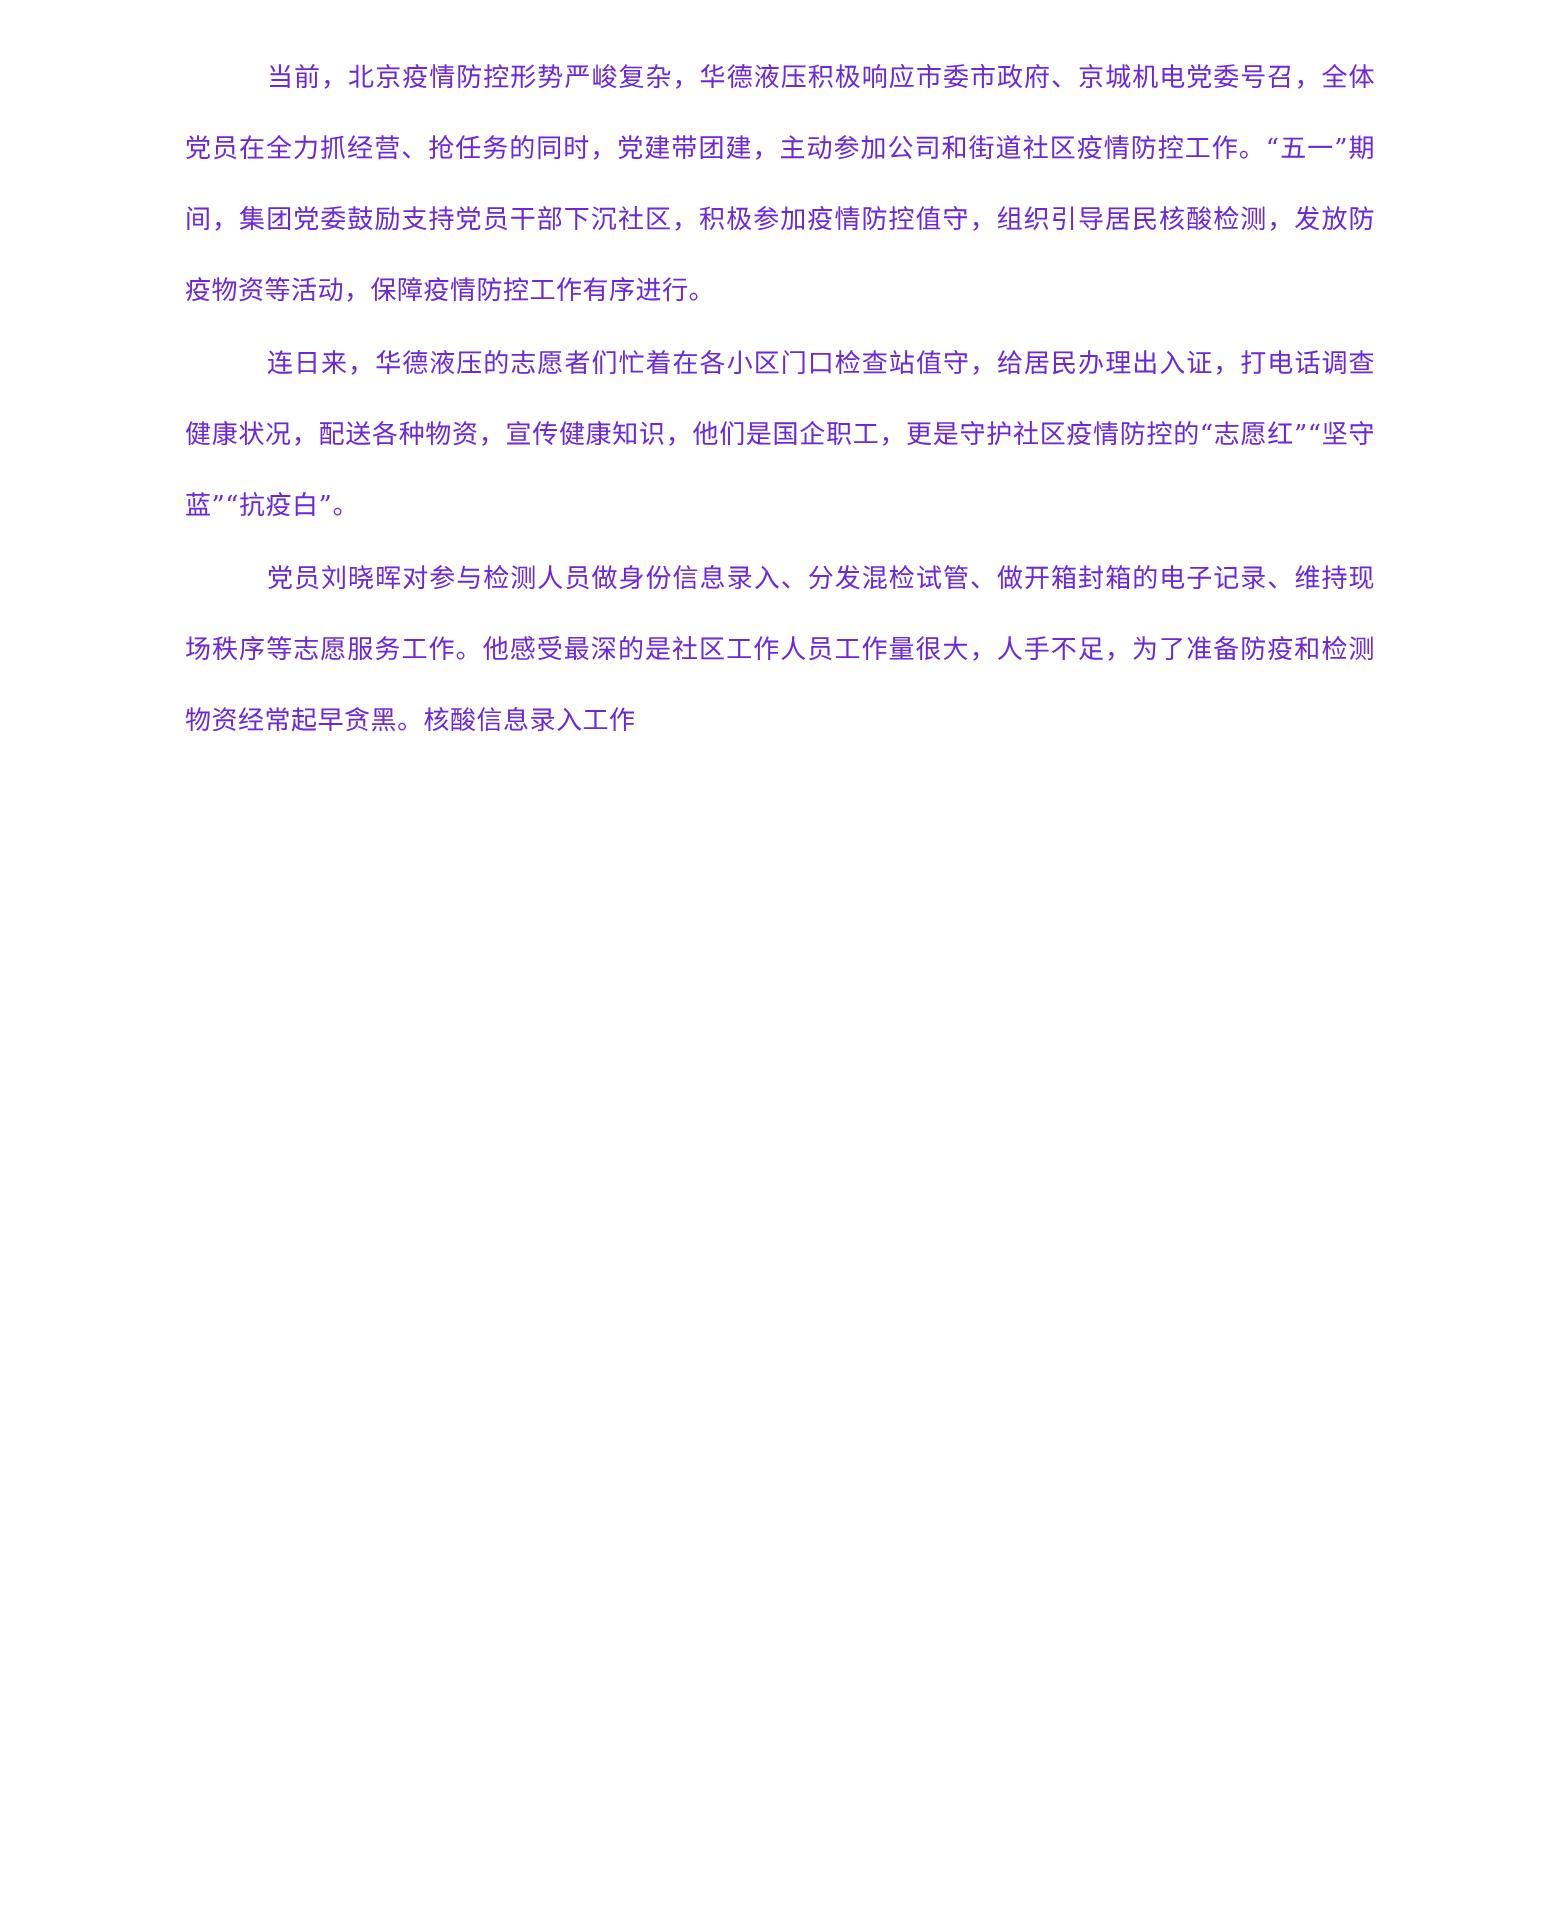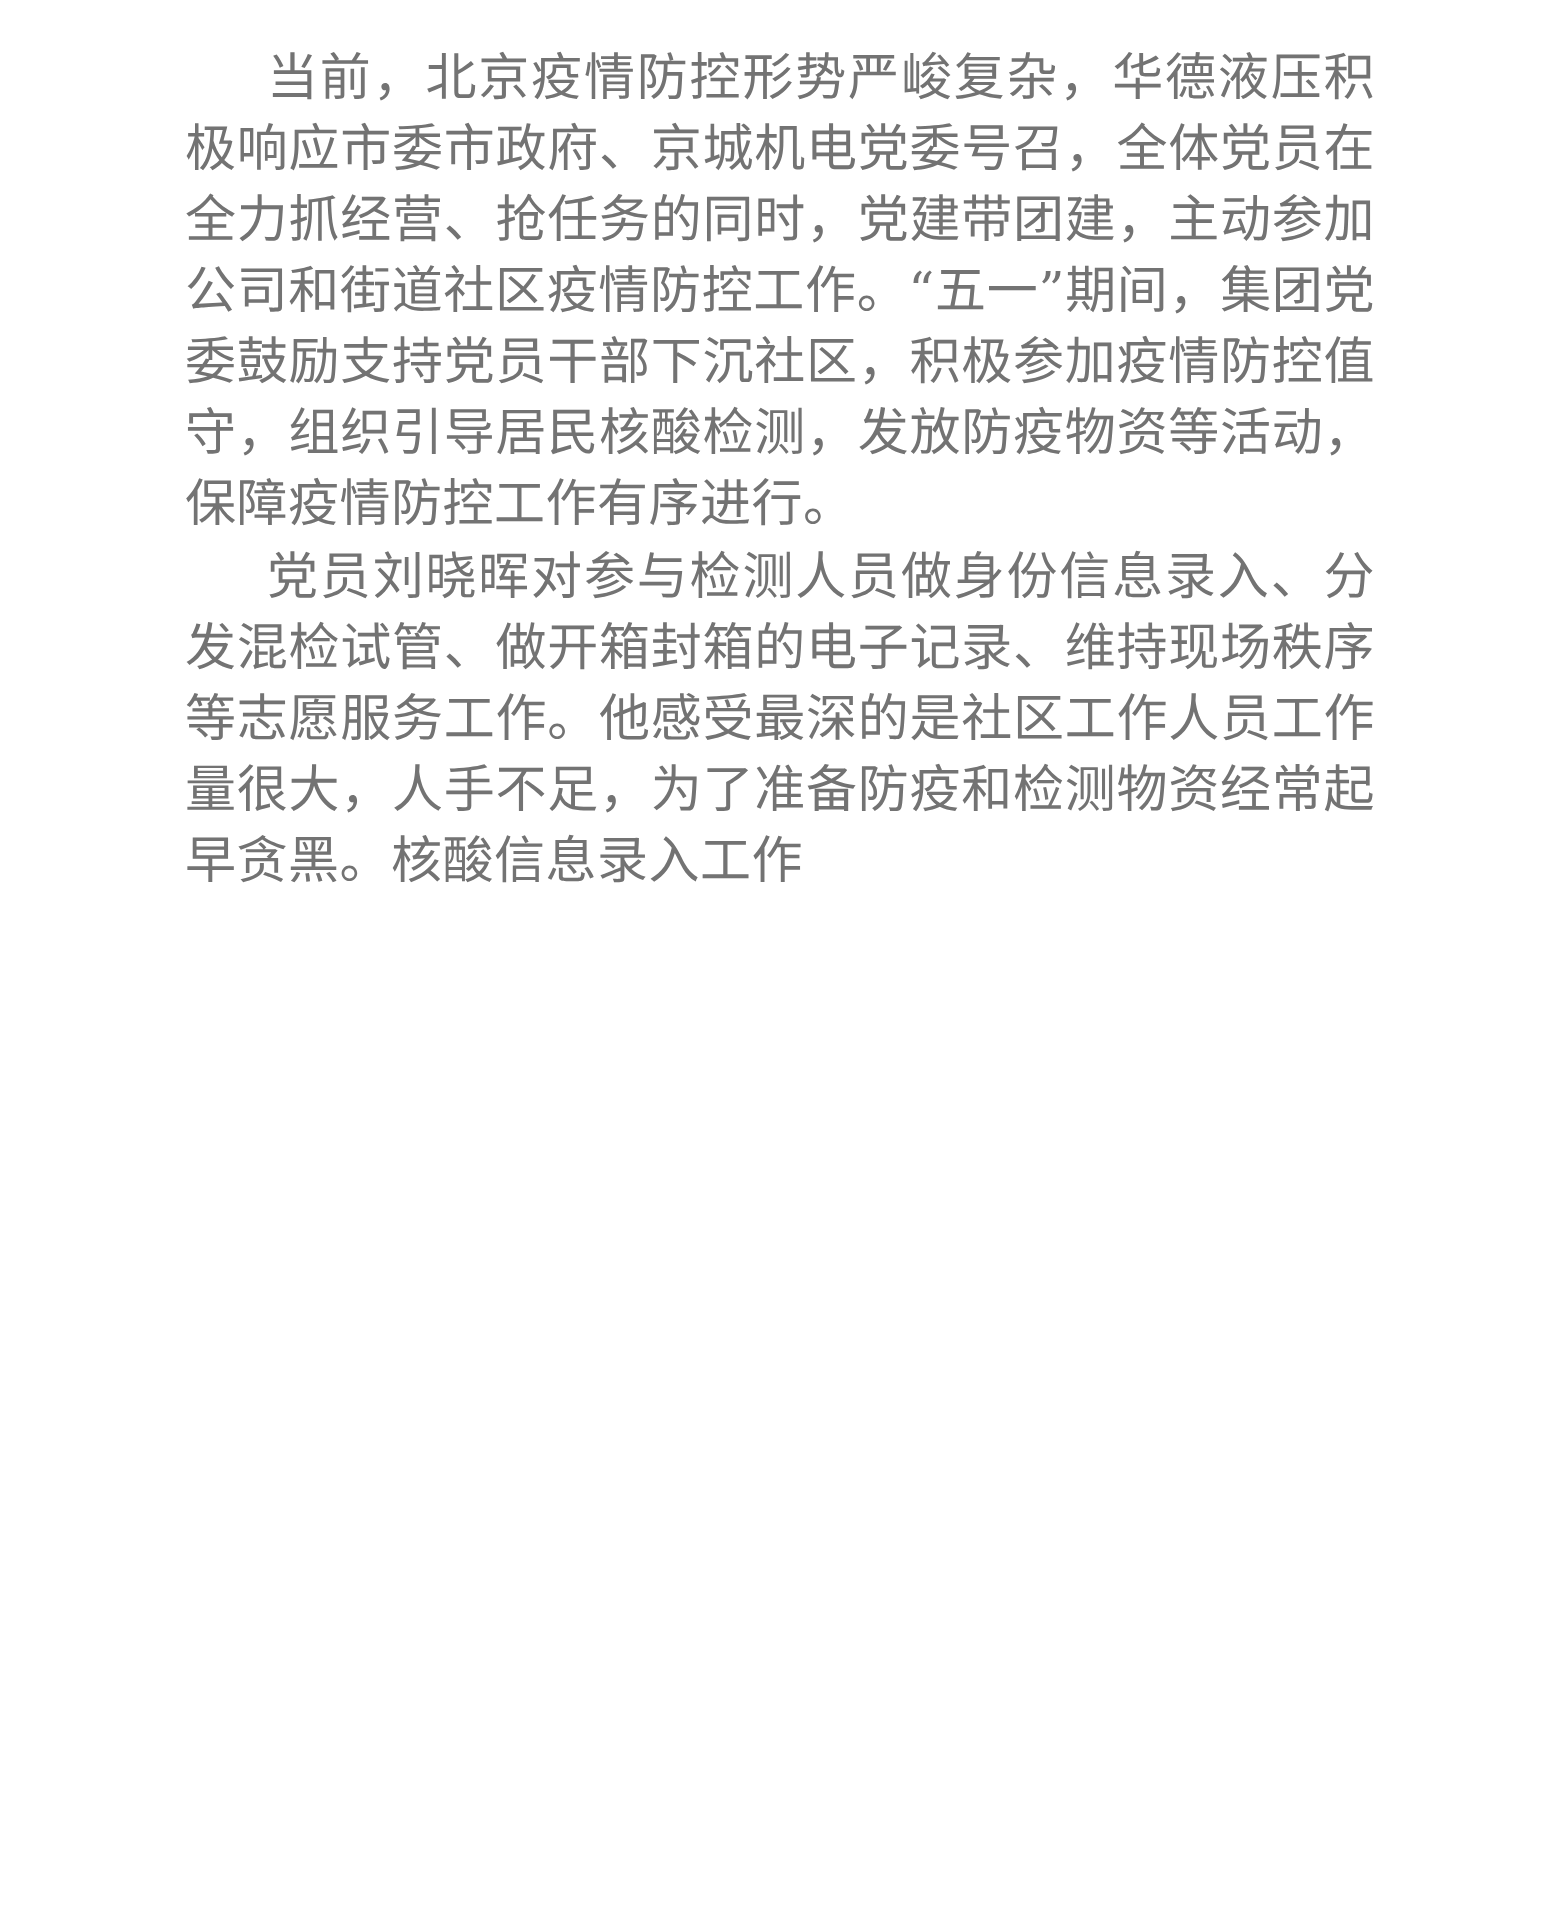--- a/index.html
+++ b/index.html
@@ -20,32 +20,33 @@
     width: 1560px;
     height: 1920px;
     padding: 42px 185px 0 185px;
     background: #ffffff;
   }
   .doc-body {
     width: 1190px;
   }
   p.para {
     margin: 0 0 2px 0;
-    font-size: 51px;
+    font-size: 26px;
     line-height: 71px;
     text-align: justify;
     text-justify: inter-ideograph;
     text-indent: 82px;
     letter-spacing: 0.5px;
-    color: #737373;
+    color: #6d28d9;
     font-family: "DejaVu Serif", "Liberation Serif", serif;
     font-weight: 400;
   }
 </style>
 </head>
 <body>
 
 <div class="page">
   <div class="doc-body">
     <p class="para">当前，北京疫情防控形势严峻复杂，华德液压积极响应市委市政府、京城机电党委号召，全体党员在全力抓经营、抢任务的同时，党建带团建，主动参加公司和街道社区疫情防控工作。“五一”期间，集团党委鼓励支持党员干部下沉社区，积极参加疫情防控值守，组织引导居民核酸检测，发放防疫物资等活动，保障疫情防控工作有序进行。</p>
+    <p class="para">连日来，华德液压的志愿者们忙着在各小区门口检查站值守，给居民办理出入证，打电话调查健康状况，配送各种物资，宣传健康知识，他们是国企职工，更是守护社区疫情防控的“志愿红”“坚守蓝”“抗疫白”。</p>
     <p class="para">党员刘晓晖对参与检测人员做身份信息录入、分发混检试管、做开箱封箱的电子记录、维持现场秩序等志愿服务工作。他感受最深的是社区工作人员工作量很大，人手不足，为了准备防疫和检测物资经常起早贪黑。核酸信息录入工作</p>
   </div>
 </div>
 
 </body></html>

